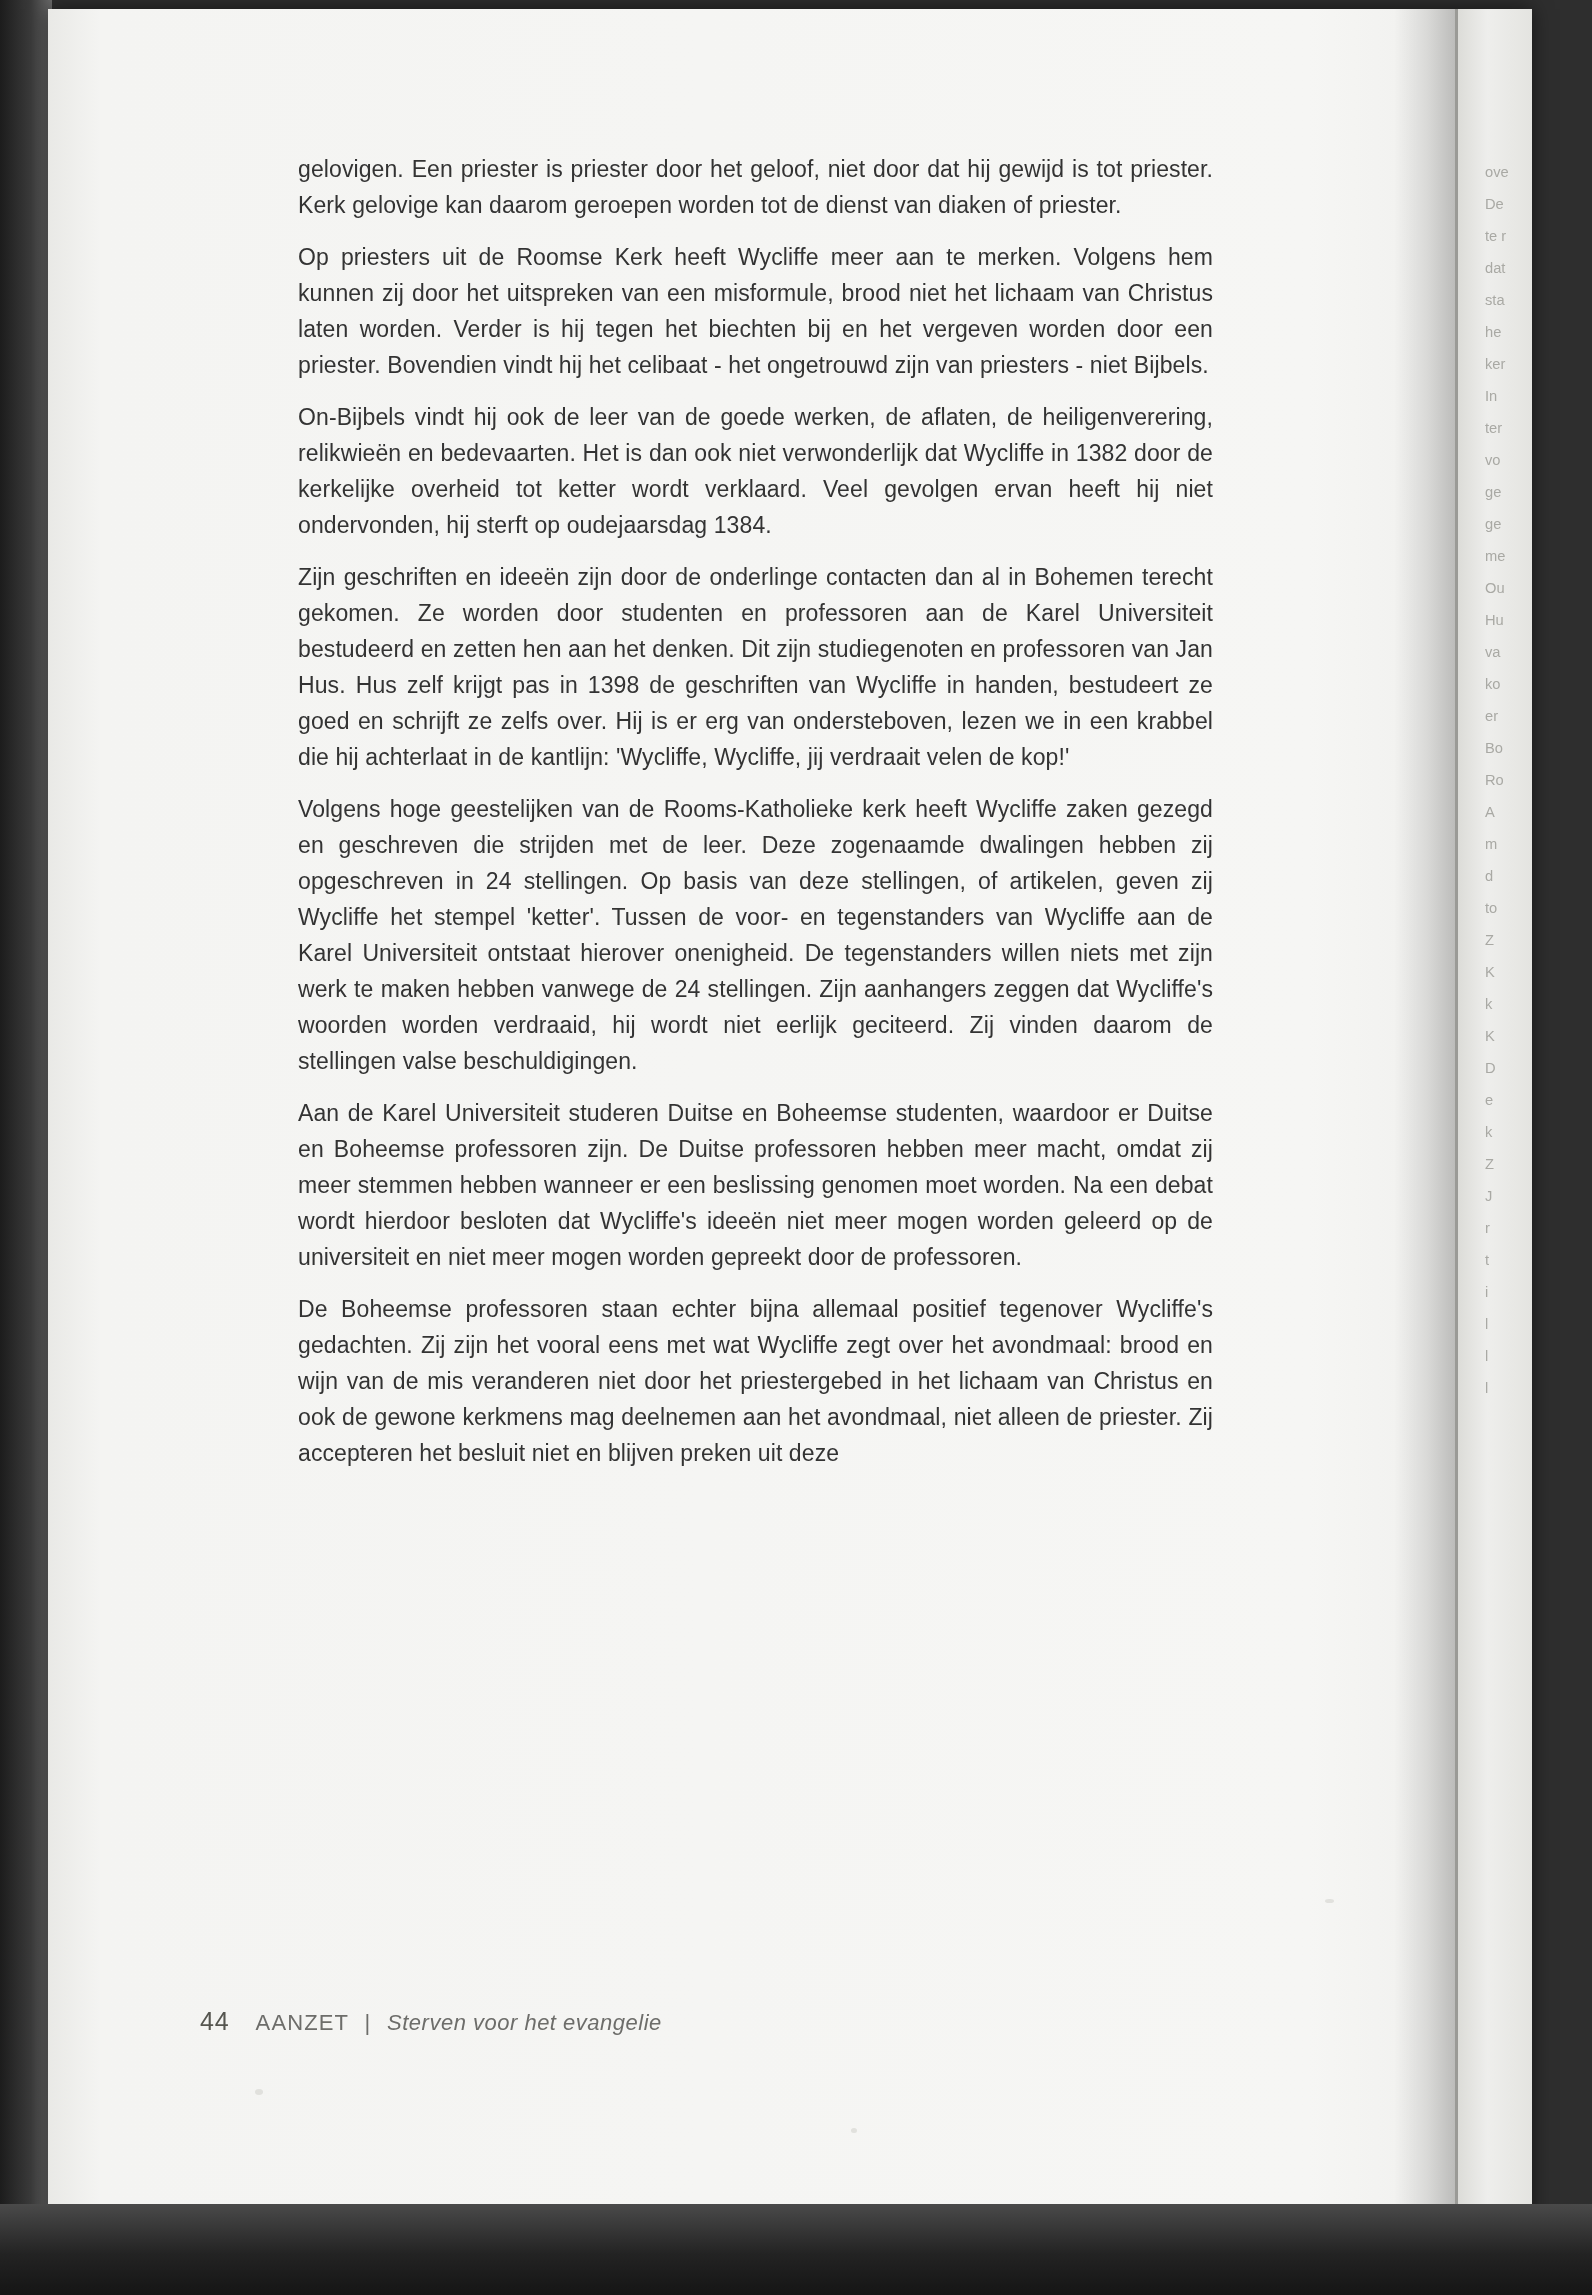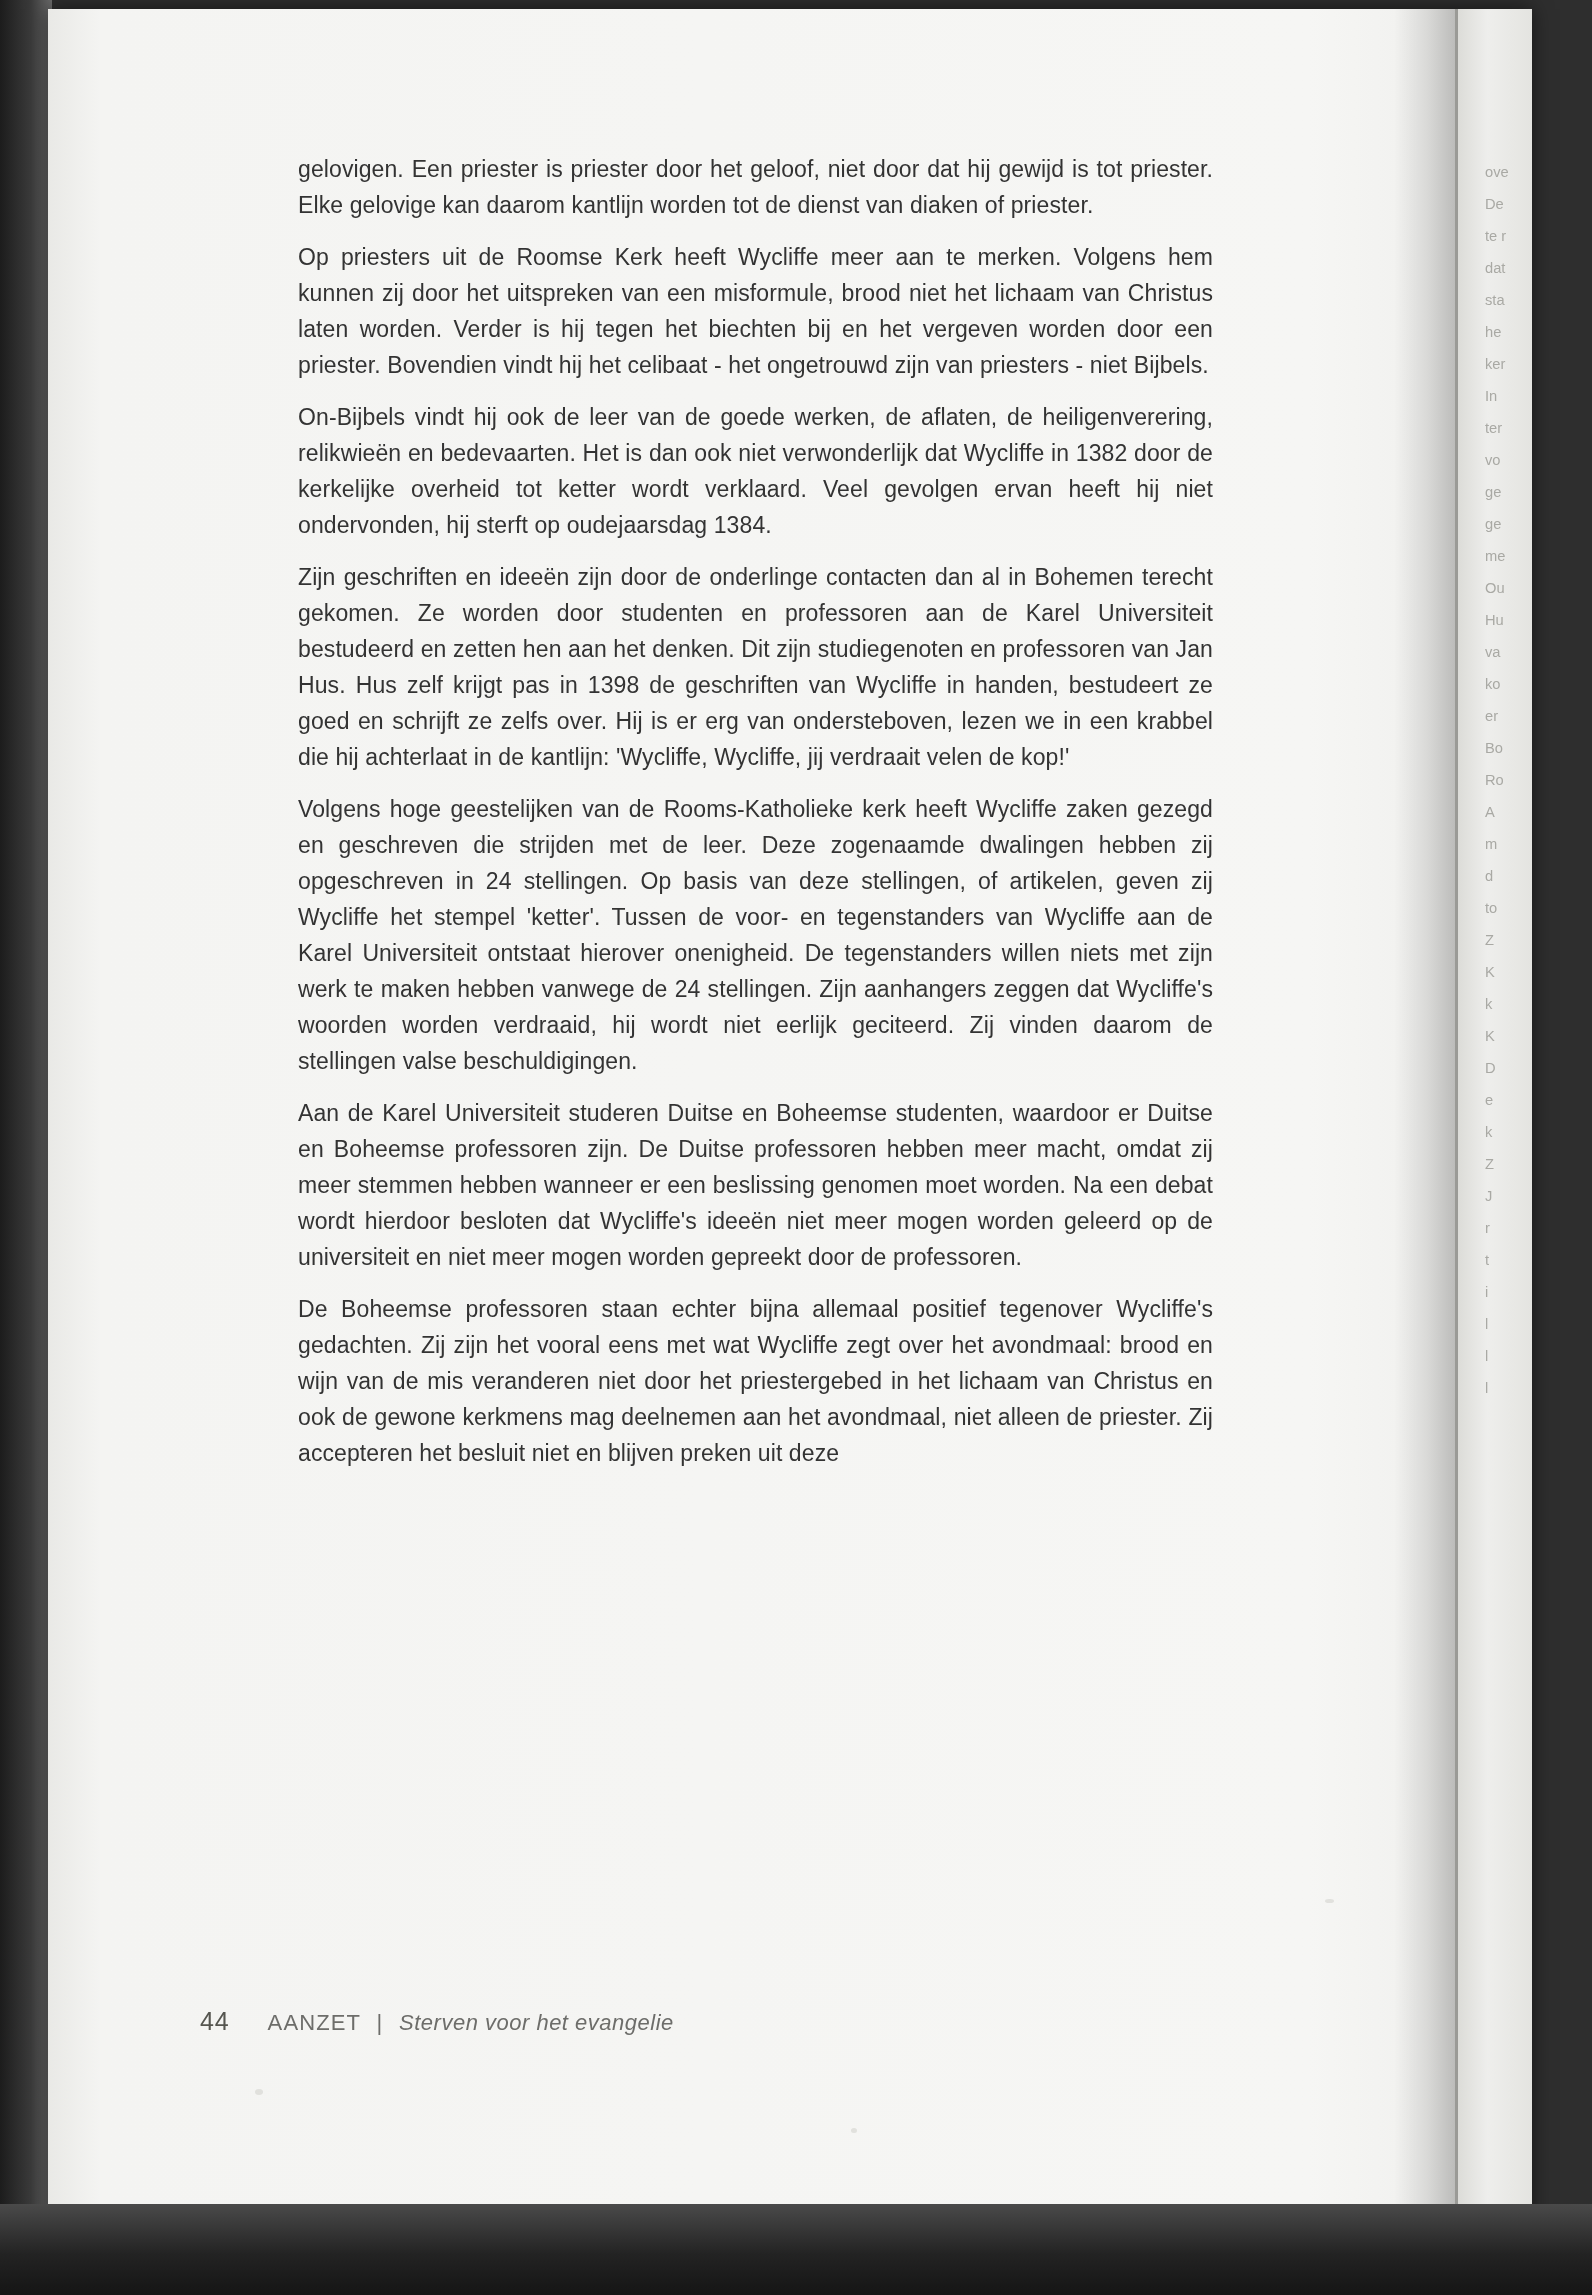--- a/index.html
+++ b/index.html
@@ -123,21 +123,21 @@
     color: #2b2b2b;
   }
 
   
   .footer {
     position: absolute;
     left: 152px;
     top: 1998px;
     display: flex;
     align-items: baseline;
-    gap: 38px;
+    gap: 26px;
     color: #6d6d6a;
     text-align: center;
   }
   .footer .pagenum {
     font-size: 25px;
     color: #55554f;
     letter-spacing: 0.9px;
   }
   .footer .imprint {
     font-size: 22px;
@@ -154,21 +154,21 @@
 <body>
 
 <div class="scan">
 
   <div class="scan-dark-left"></div>
 
   <div class="page">
     <div class="page-inner-tint"></div>
 
     <div class="content">
-      <p class="body">gelovigen. Een priester is priester door het geloof, niet door dat hij gewijd is tot priester. Elke gelovige kan daarom kantlijn worden tot de dienst van diaken of priester.</p>
+      <p class="body">gelovigen. Een priester is priester door het geloof, niet door dat hij gewijd is tot priester. Kerk gelovige kan daarom geroepen worden tot de dienst van diaken of priester.</p>
       <p class="body">Op priesters uit de Roomse Kerk heeft Wycliffe meer aan te merken. Volgens hem kunnen zij door het uitspreken van een misformule, brood niet het lichaam van Christus laten worden. Verder is hij tegen het biechten bij en het vergeven worden door een priester. Bovendien vindt hij het celibaat - het ongetrouwd zijn van priesters - niet Bijbels.</p>
       <p class="body">On-Bijbels vindt hij ook de leer van de goede werken, de aflaten, de heiligenverering, relikwieën en bedevaarten. Het is dan ook niet verwonderlijk dat Wycliffe in 1382 door de kerkelijke overheid tot ketter wordt verklaard. Veel gevolgen ervan heeft hij niet ondervonden, hij sterft op oudejaarsdag 1384.</p>
       <p class="body">Zijn geschriften en ideeën zijn door de onderlinge contacten dan al in Bohemen terecht gekomen. Ze worden door studenten en professoren aan de Karel Universiteit bestudeerd en zetten hen aan het denken. Dit zijn studiegenoten en professoren van Jan Hus. Hus zelf krijgt pas in 1398 de geschriften van Wycliffe in handen, bestudeert ze goed en schrijft ze zelfs over. Hij is er erg van ondersteboven, lezen we in een krabbel die hij achterlaat in de kantlijn: 'Wycliffe, Wycliffe, jij verdraait velen de kop!'</p>
 
 
       <p class="body">Volgens hoge geestelijken van de Rooms-Katholieke kerk heeft Wycliffe zaken gezegd en geschreven die strijden met de leer. Deze zogenaamde dwalingen hebben zij opgeschreven in 24 stellingen. Op basis van deze stellingen, of artikelen, geven zij Wycliffe het stempel 'ketter'. Tussen de voor- en tegenstanders van Wycliffe aan de Karel Universiteit ontstaat hierover onenigheid. De tegenstanders willen niets met zijn werk te maken hebben vanwege de 24 stellingen. Zijn aanhangers zeggen dat Wycliffe's woorden worden verdraaid, hij wordt niet eerlijk geciteerd. Zij vinden daarom de stellingen valse beschuldigingen.</p>
       <p class="body">Aan de Karel Universiteit studeren Duitse en Boheemse studenten, waardoor er Duitse en Boheemse professoren zijn. De Duitse professoren hebben meer macht, omdat zij meer stemmen hebben wanneer er een beslissing genomen moet worden. Na een debat wordt hierdoor besloten dat Wycliffe's ideeën niet meer mogen worden geleerd op de universiteit en niet meer mogen worden gepreekt door de professoren.</p>
       <p class="body">De Boheemse professoren staan echter bijna allemaal positief tegenover Wycliffe's gedachten. Zij zijn het vooral eens met wat Wycliffe zegt over het avondmaal: brood en wijn van de mis veranderen niet door het priestergebed in het lichaam van Christus en ook de gewone kerkmens mag deelnemen aan het avondmaal, niet alleen de priester. Zij accepteren het besluit niet en blijven preken uit deze</p>
     </div>
 

